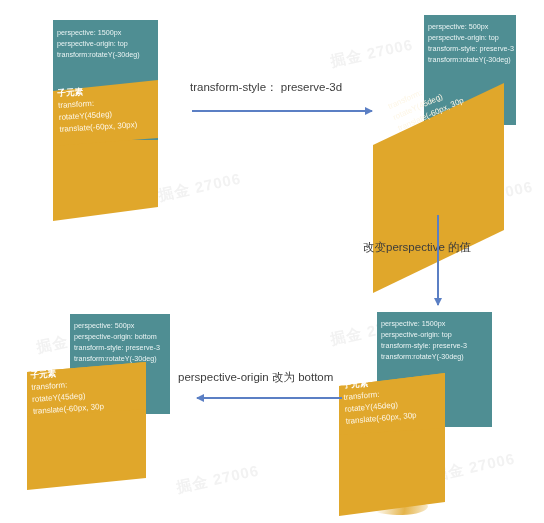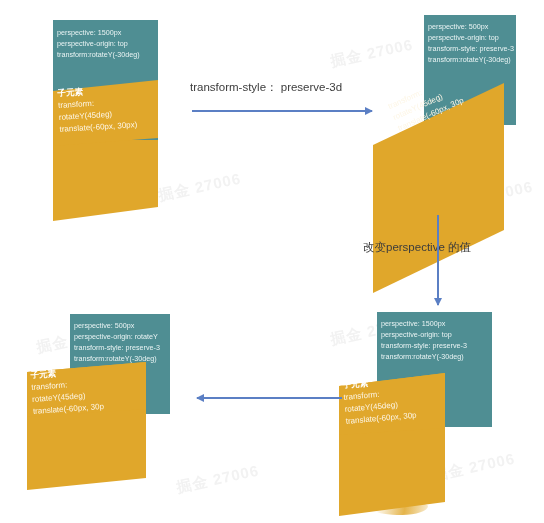--- a/index.html
+++ b/index.html
@@ -189,30 +189,31 @@
 
     <svg width="160" height="190" style="position:absolute;left:18px;top:360px;">
       <polygon points="9,12 128,2 128,118 9,130" fill="#e0a72b"></polygon>
     </svg>
     <svg width="140" height="62" style="position:absolute;left:18px;top:361px;">
       <polygon points="9,11 128,1 128,48 9,56" fill="#e0a72b"></polygon>
     </svg>
 
     <div class="panel-txt teal-txt" style="left:74px;top:321px;">
       <div>perspective: 500px</div>
-      <div>perspective-origin: rotateY</div>
+      <div>perspective-origin: bottom</div>
       <div>transform-style: preserve-3</div>
       <div>transform:rotateY(-30deg)</div>
     </div>
 
     <div class="panel-txt orange-txt" style="left:30px;top:369px;transform:rotate(-4deg);transform-origin:left top;">
       <div class="hd">子元素</div>
       <div>transform:</div>
       <div>rotateY(45deg)</div>
       <div>translate(-60px, 30p</div>
     </div>
   </div>
 
+  <div class="arrow-label" style="left:178px;top:370px;">perspective-origin 改为 bottom</div>
   <div class="arrow-h left" style="left:197px;top:397px;width:145px;"></div>
 
   <div class="footer-swoosh"></div>
 
 </div>
 
 </body></html>

